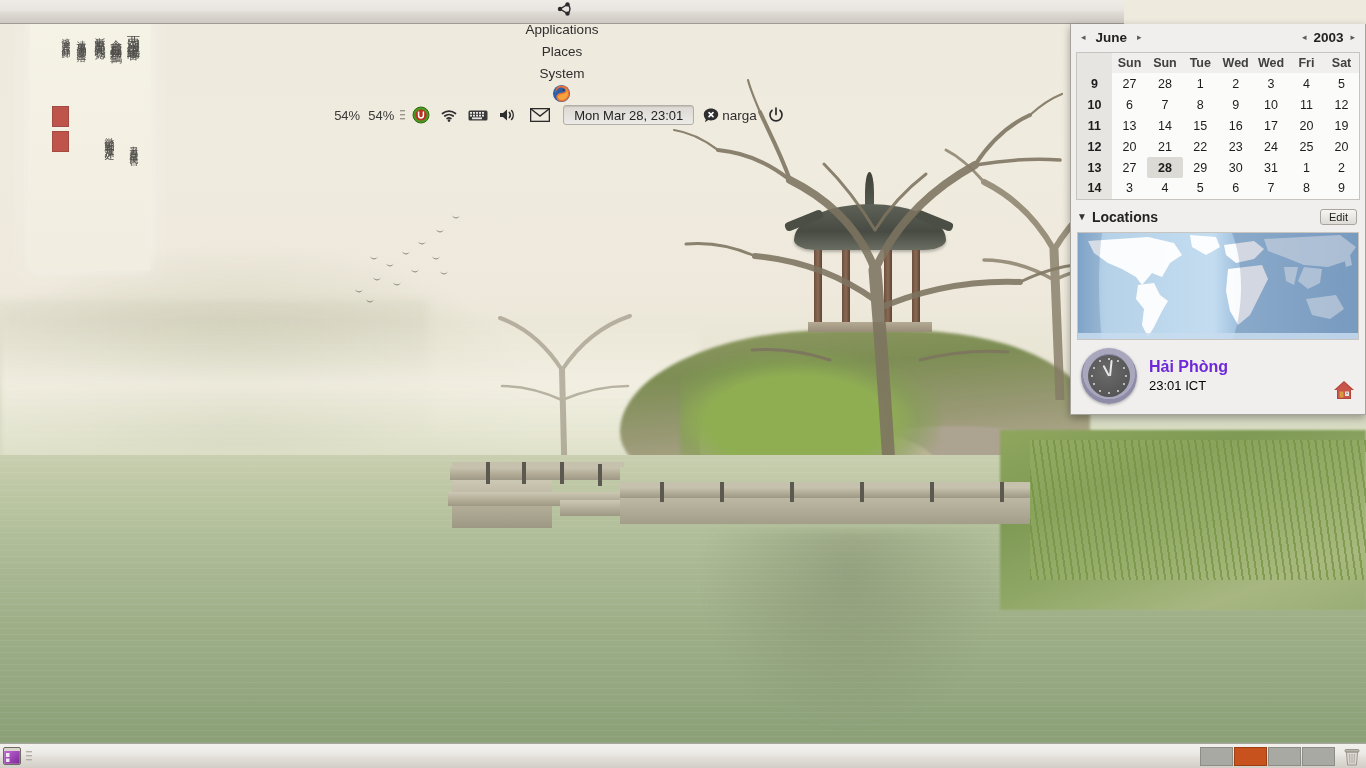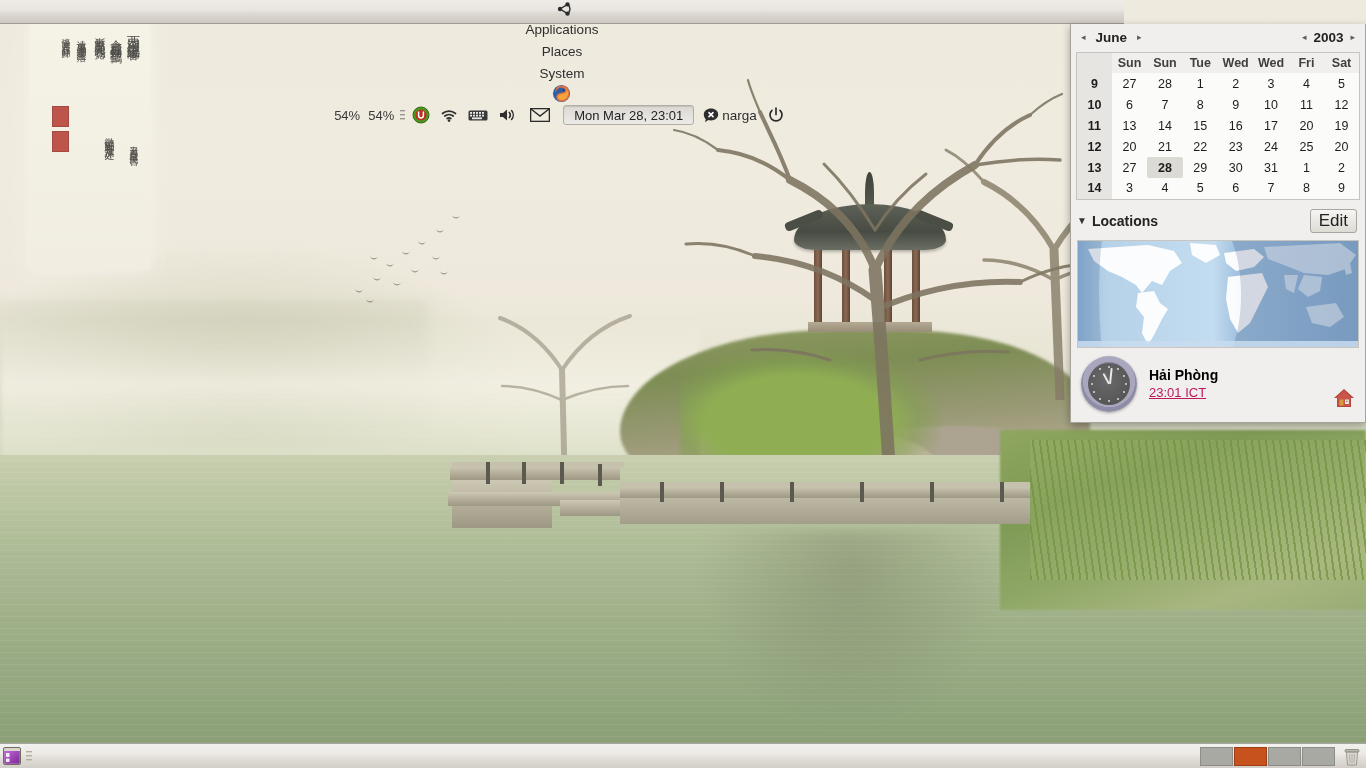--- a/index.html
+++ b/index.html
@@ -233,21 +233,21 @@
   td.today{ background:#dcdad5; font-weight:bold; border-radius:2px; }
 
   .loc-header{
     display:flex; align-items:center; padding:4px 8px 4px 6px;
     background:#f0efed;
   }
   .tri{ font-size:10px; color:#333; margin-right:5px; }
   .loc-title{ font-weight:bold; font-size:14px; color:#232323; }
   .edit-btn{
     margin-left:auto;
-    padding:1px 8px; font-size:17px;
+    padding:1px 8px; font-size:11px;
     background:linear-gradient(to bottom,#f6f5f3,#dedbd5);
     border:1px solid #a9a49d; border-radius:3px; color:#222;
     cursor:default;
     text-align:center;
   }
   .map-wrap{
     margin:3px 6px 0 6px; width:282px; height:108px;
     border:1px solid #c8c5c0; overflow:hidden; position:relative;
     background:#9fc0dd;
   }
@@ -264,22 +264,22 @@
     position:absolute; left:7px; top:7px; width:42px; height:42px;
     border-radius:50%;
     background:radial-gradient(circle at 45% 40%, #6a6a6a, #4e4e4e);
   }
   .clockface .tick{
     position:absolute; width:2px; height:2px; background:#ddd; border-radius:50%;
     left:50%; top:50%;
   }
   .hand{ position:absolute; background:#e8e8e8; transform-origin:bottom center; border-radius:1px; }
   .loc-text{ margin-left:12px; }
-  .loc-city{ font-weight:bold; font-size:14px; color:#000000; }
-  .loc-time{ font-size:13px; color:#be185d; margin-top:2px;text-decoration:underline; }
+  .loc-city{ font-weight:bold; font-size:16px; color:#6d28d9; }
+  .loc-time{ font-size:13px; color:#000000; margin-top:2px; }
   .home-ic{ position:absolute; right:10px; bottom:14px; width:22px; height:20px; }
 
   
   #bottom-panel{
     position:absolute; left:0; bottom:0; width:1366px; height:25px;
     background:linear-gradient(to bottom,#f3f1ee 0%,#eceae5 40%,#e1ded8 60%,#d2cec7 100%);
     border-top:1px solid #a8a49e;
     display:flex; align-items:center;
     z-index:50;
   }

